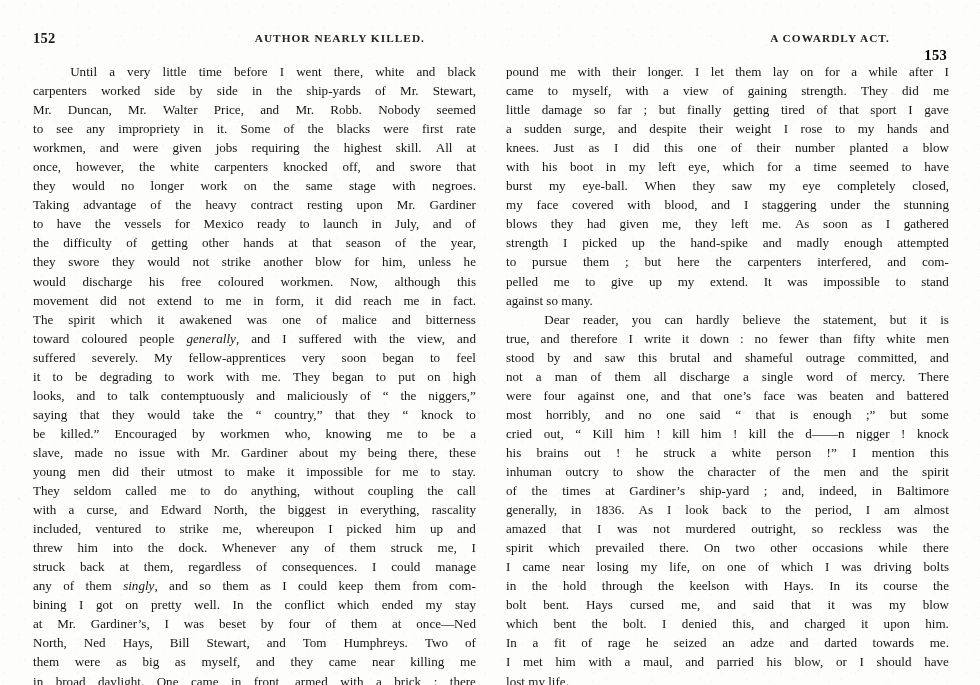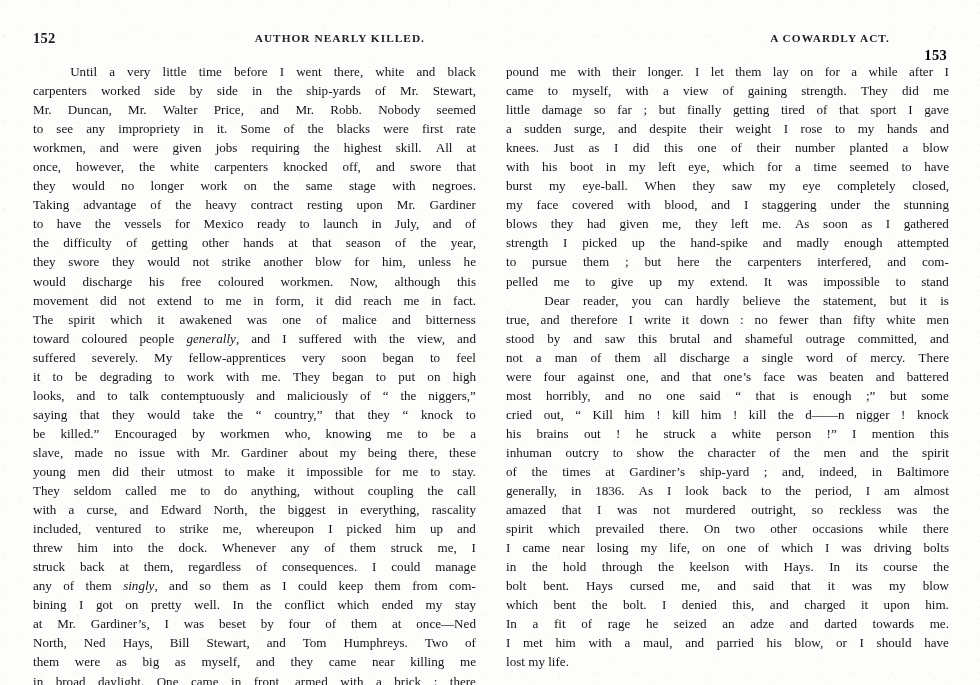--- a/index.html
+++ b/index.html
@@ -752,20 +752,21 @@
           <span>give</span>
           <span>up</span>
           <span>my</span>
           <span>extend.</span>
           <span>It</span>
           <span>was</span>
           <span>impossible</span>
           <span>to</span>
           <span>stand</span>
         </span>
+        <span class="ln">against so many.</span>
         <span class="ln j">
           <span class="ind"></span>
           <span>Dear</span>
           <span>reader,</span>
           <span>you</span>
           <span>can</span>
           <span>hardly</span>
           <span>believe</span>
           <span>the</span>
           <span>statement,</span>

